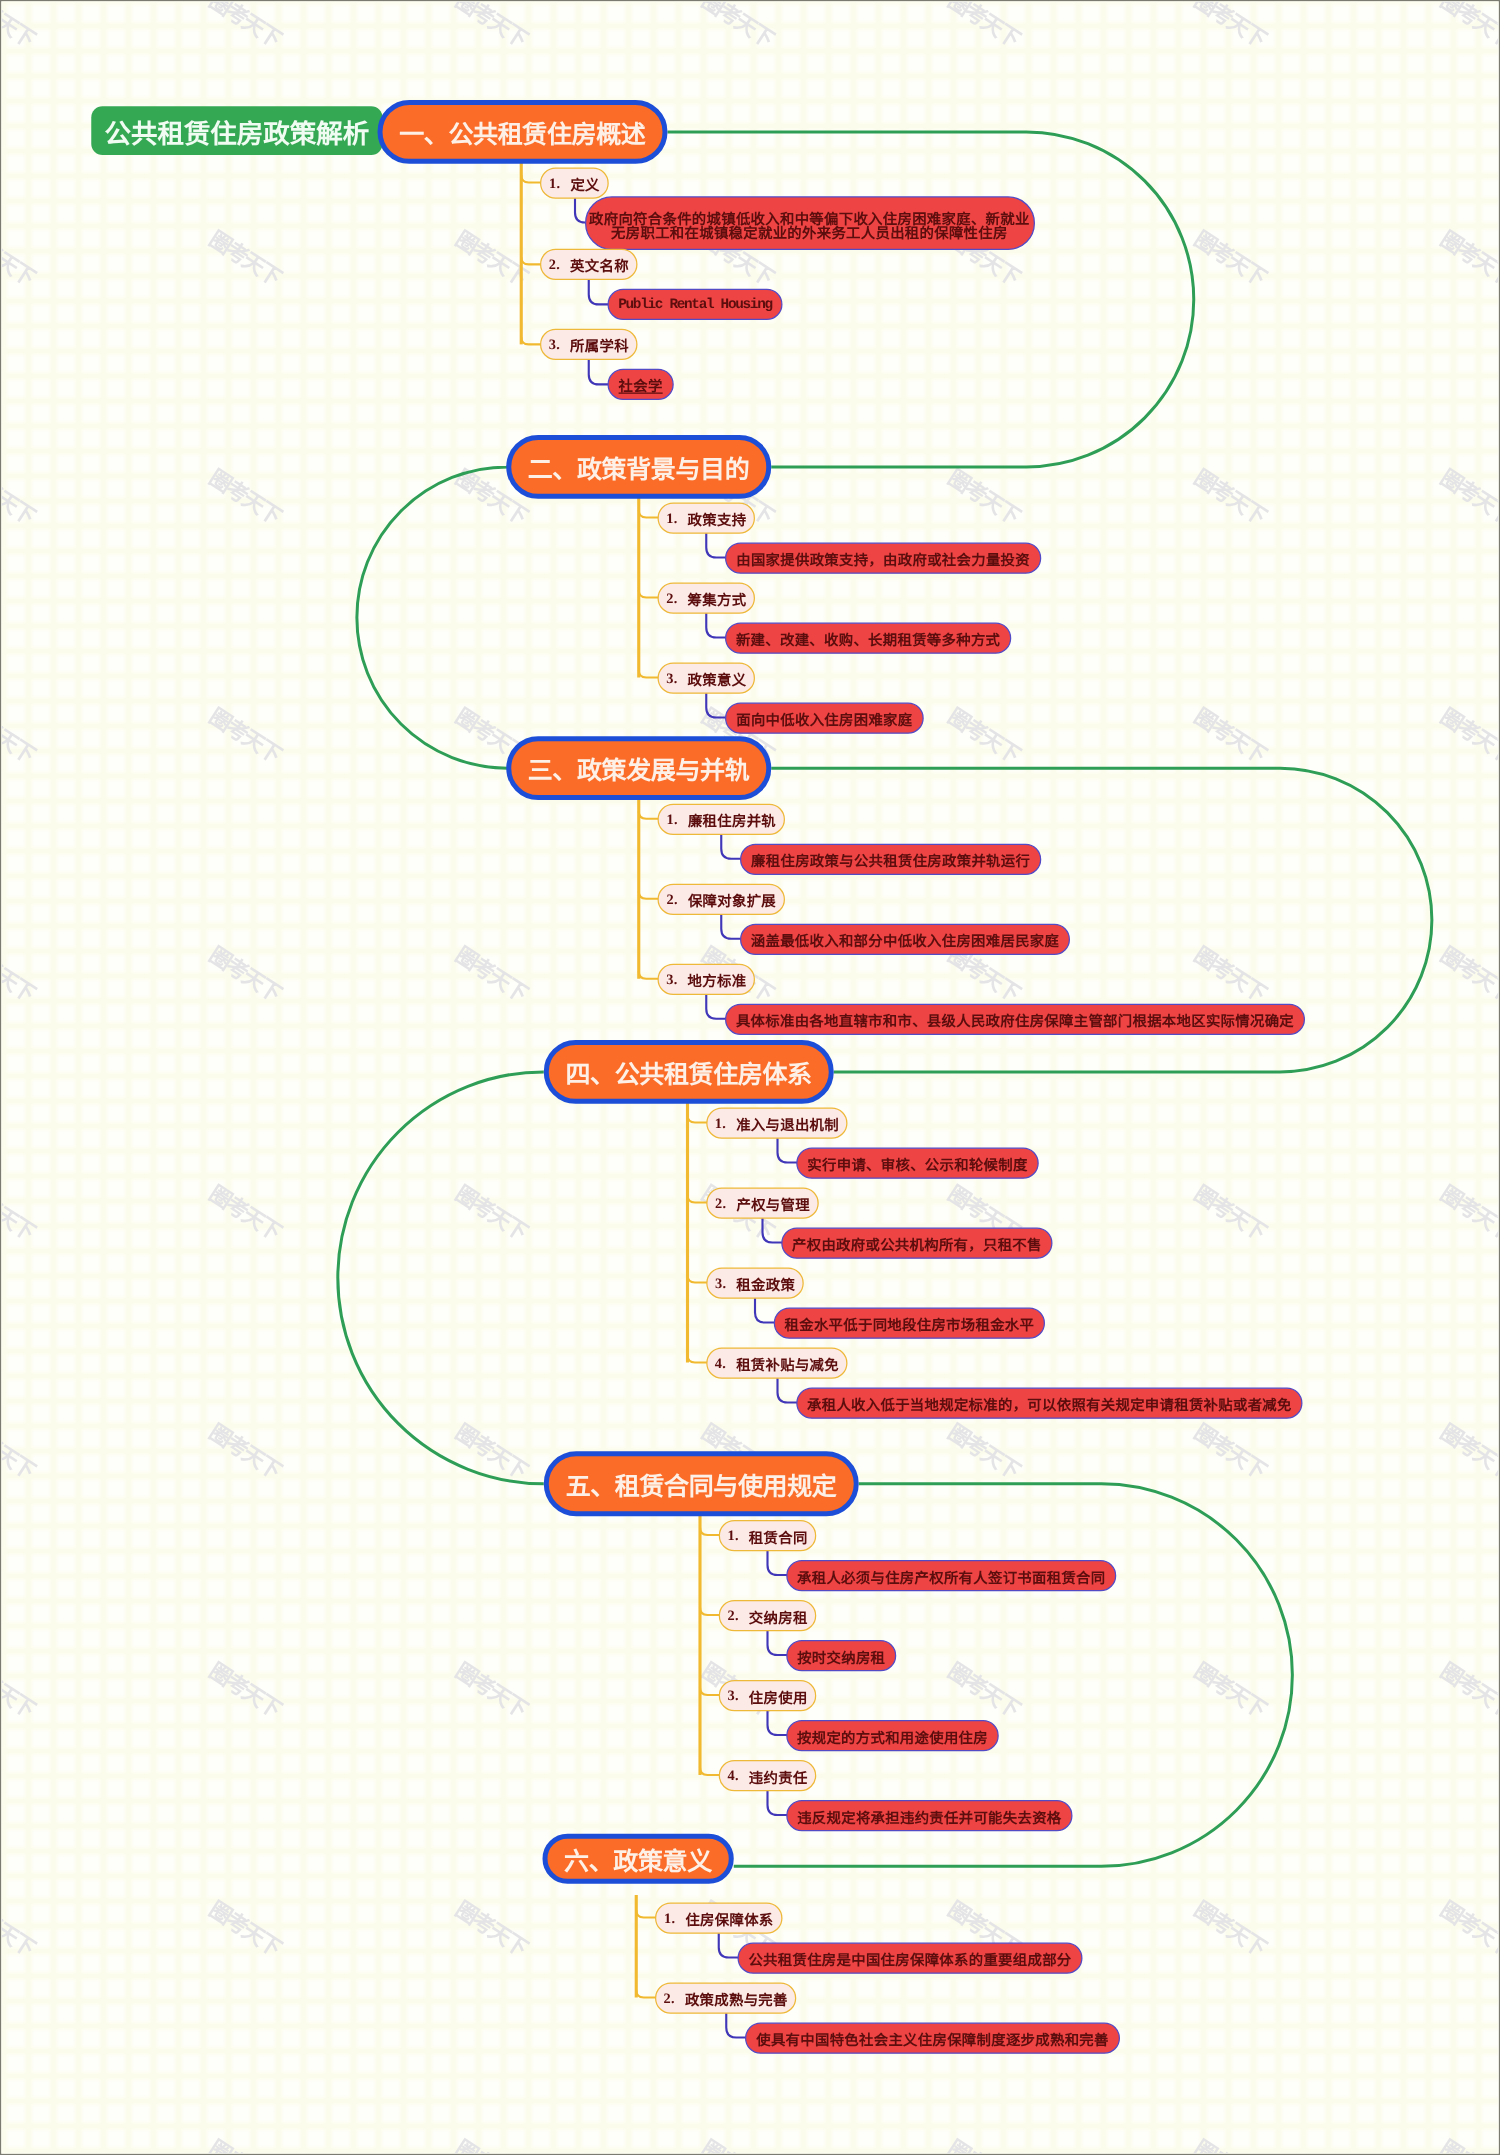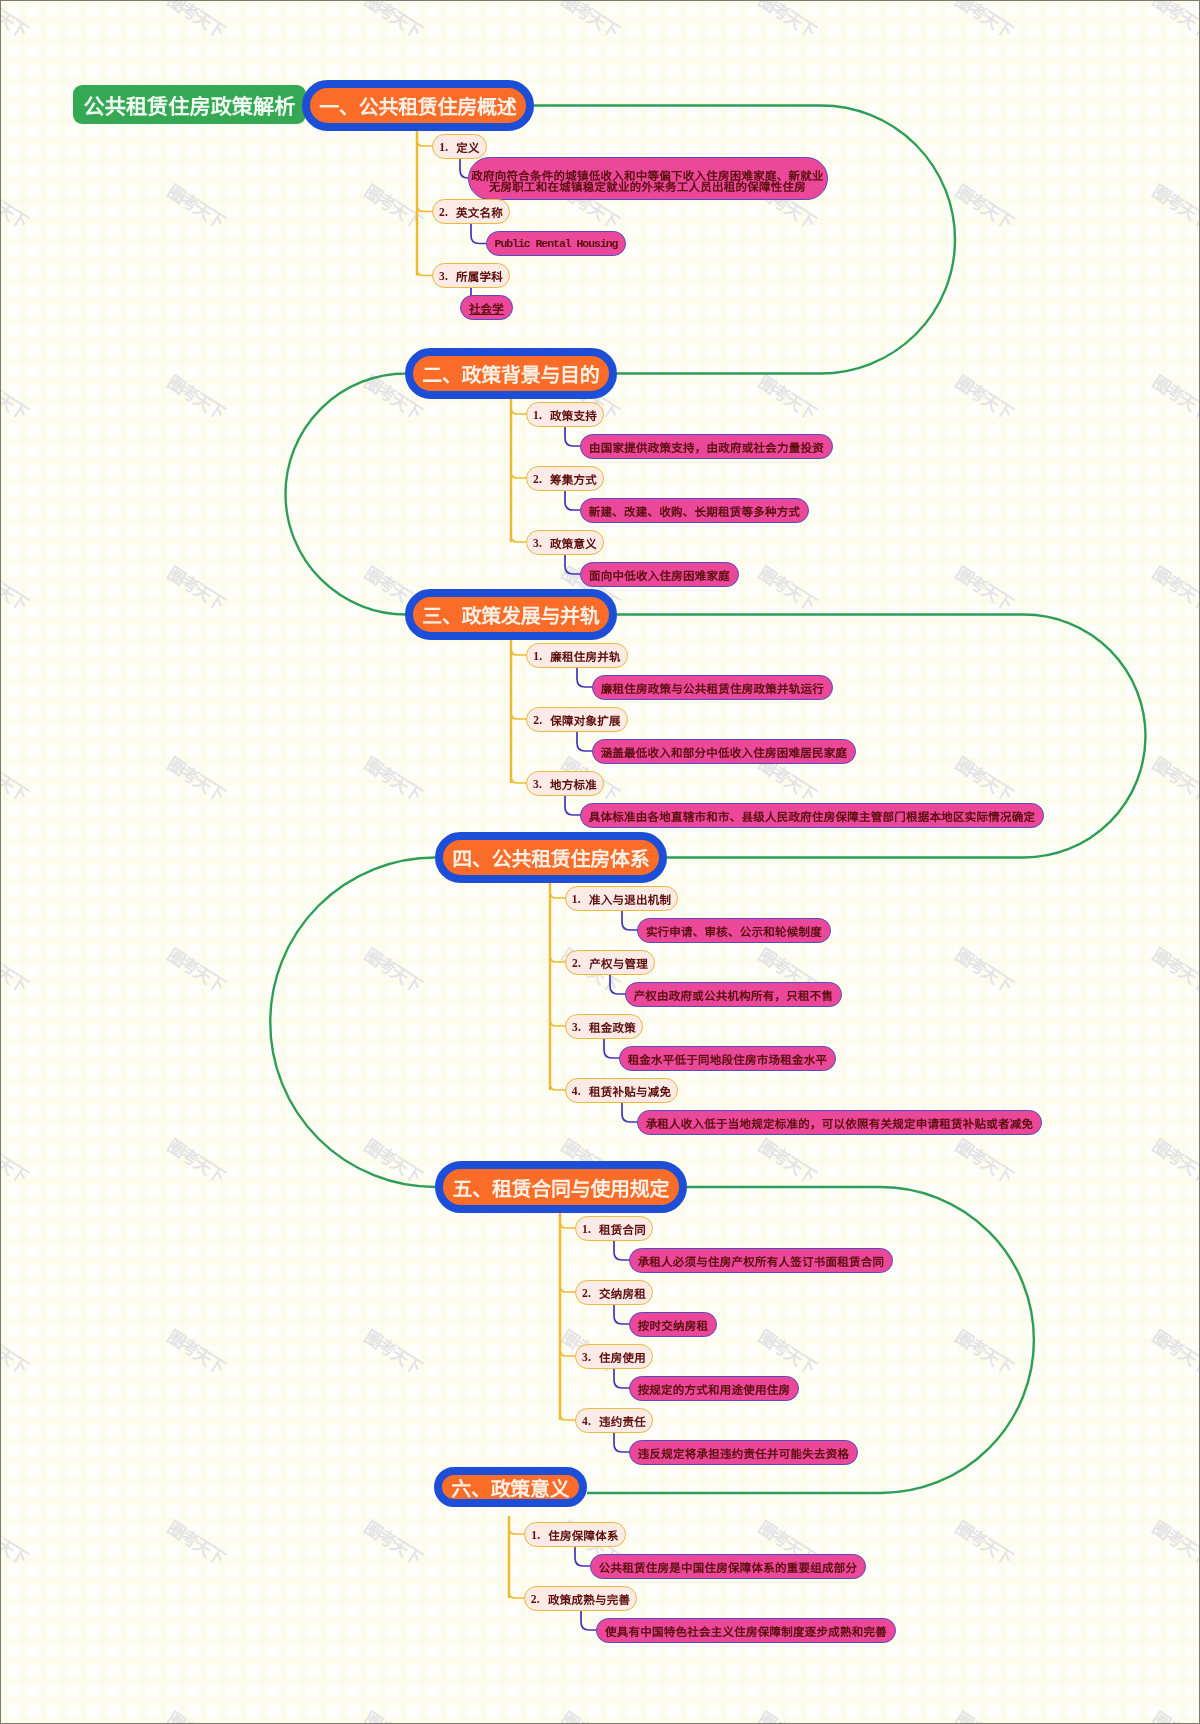--- a/index.html
+++ b/index.html
@@ -16,25 +16,25 @@
     background-position:-1px 0, 0 -3px;
     filter:blur(1.1px);
   }
   #wm{position:absolute;left:0;top:0;width:1198px;height:1722px;filter:blur(0.6px);}
   #edges{position:absolute;left:0;top:0;width:1198px;height:1722px;overflow:visible;}
   #nodes{position:absolute;left:0;top:0;width:1198px;height:1722px;}
   .node{position:absolute;box-sizing:border-box;display:flex;align-items:center;
         justify-content:center;white-space:nowrap;}
   .root{background:#35a854;color:#f0fbf2;border-radius:9px;font-size:21.2px;font-weight:600;
         letter-spacing:0px;}
-  .topic{background:#fa6c28;color:#fdf1e7;border:8px solid #1d4ed8;border-radius:30px;
+  .topic{background:#fa6c28;color:#fdf1e7;border:4px solid #1d4ed8;border-radius:30px;
          font-size:20px;font-weight:600;letter-spacing:-0.3px;text-indent:-0.3px;}
   .sub{background:#fbeae6;border:1.5px solid #eeb839;border-radius:13px;
        color:#5c0d0d;font-size:11.5px;font-weight:700;letter-spacing:.25px;}
-  .leaf{background:#ec4899;border:1.5px solid #534ac6;border-radius:13px;
+  .leaf{background:#ef4444;border:1.5px solid #534ac6;border-radius:13px;
         color:#5c0d0d;font-size:11.5px;font-weight:700;letter-spacing:.25px;}
   .leaf.multi{white-space:normal;text-align:center;line-height:11px;flex-direction:column;border-radius:22px;padding-top:6px;}
   .ln{display:block;white-space:nowrap;}
   .mono{font-family:"Liberation Mono",monospace;font-size:11.5px;letter-spacing:-1.05px;}
   .idx{margin-right:8px;}
 </style>
 </head>
 <body>
 
 <div id="canvas">
@@ -220,21 +220,21 @@
         <span class="idx">2.</span>
         <span>英文名称</span>
       </div>
       <div class="node leaf mono" style="left: 485px; top: 230px; width: 140px; height: 25px;">
         <span>Public Rental Housing</span>
       </div>
       <div class="node sub" style="left: 431px; top: 262px; width: 78px; height: 25px;">
         <span class="idx">3.</span>
         <span>所属学科</span>
       </div>
-      <div class="node leaf" style="left: 459px; top: 294px; width: 53px; height: 25px; text-decoration: underline;">
+      <div class="node leaf" style="left: 485px; top: 294px; width: 53px; height: 25px; text-decoration: underline;">
         <span>社会学</span>
       </div>
       <div class="node topic" style="left: 404px; top: 347px; width: 212px; height: 51px;">
         <span>二、政策背景与目的</span>
       </div>
       <div class="node sub" style="left: 525px; top: 401px; width: 78px; height: 25px;">
         <span class="idx">1.</span>
         <span>政策支持</span>
       </div>
       <div class="node leaf" style="left: 579px; top: 433px; width: 253px; height: 25px;">

